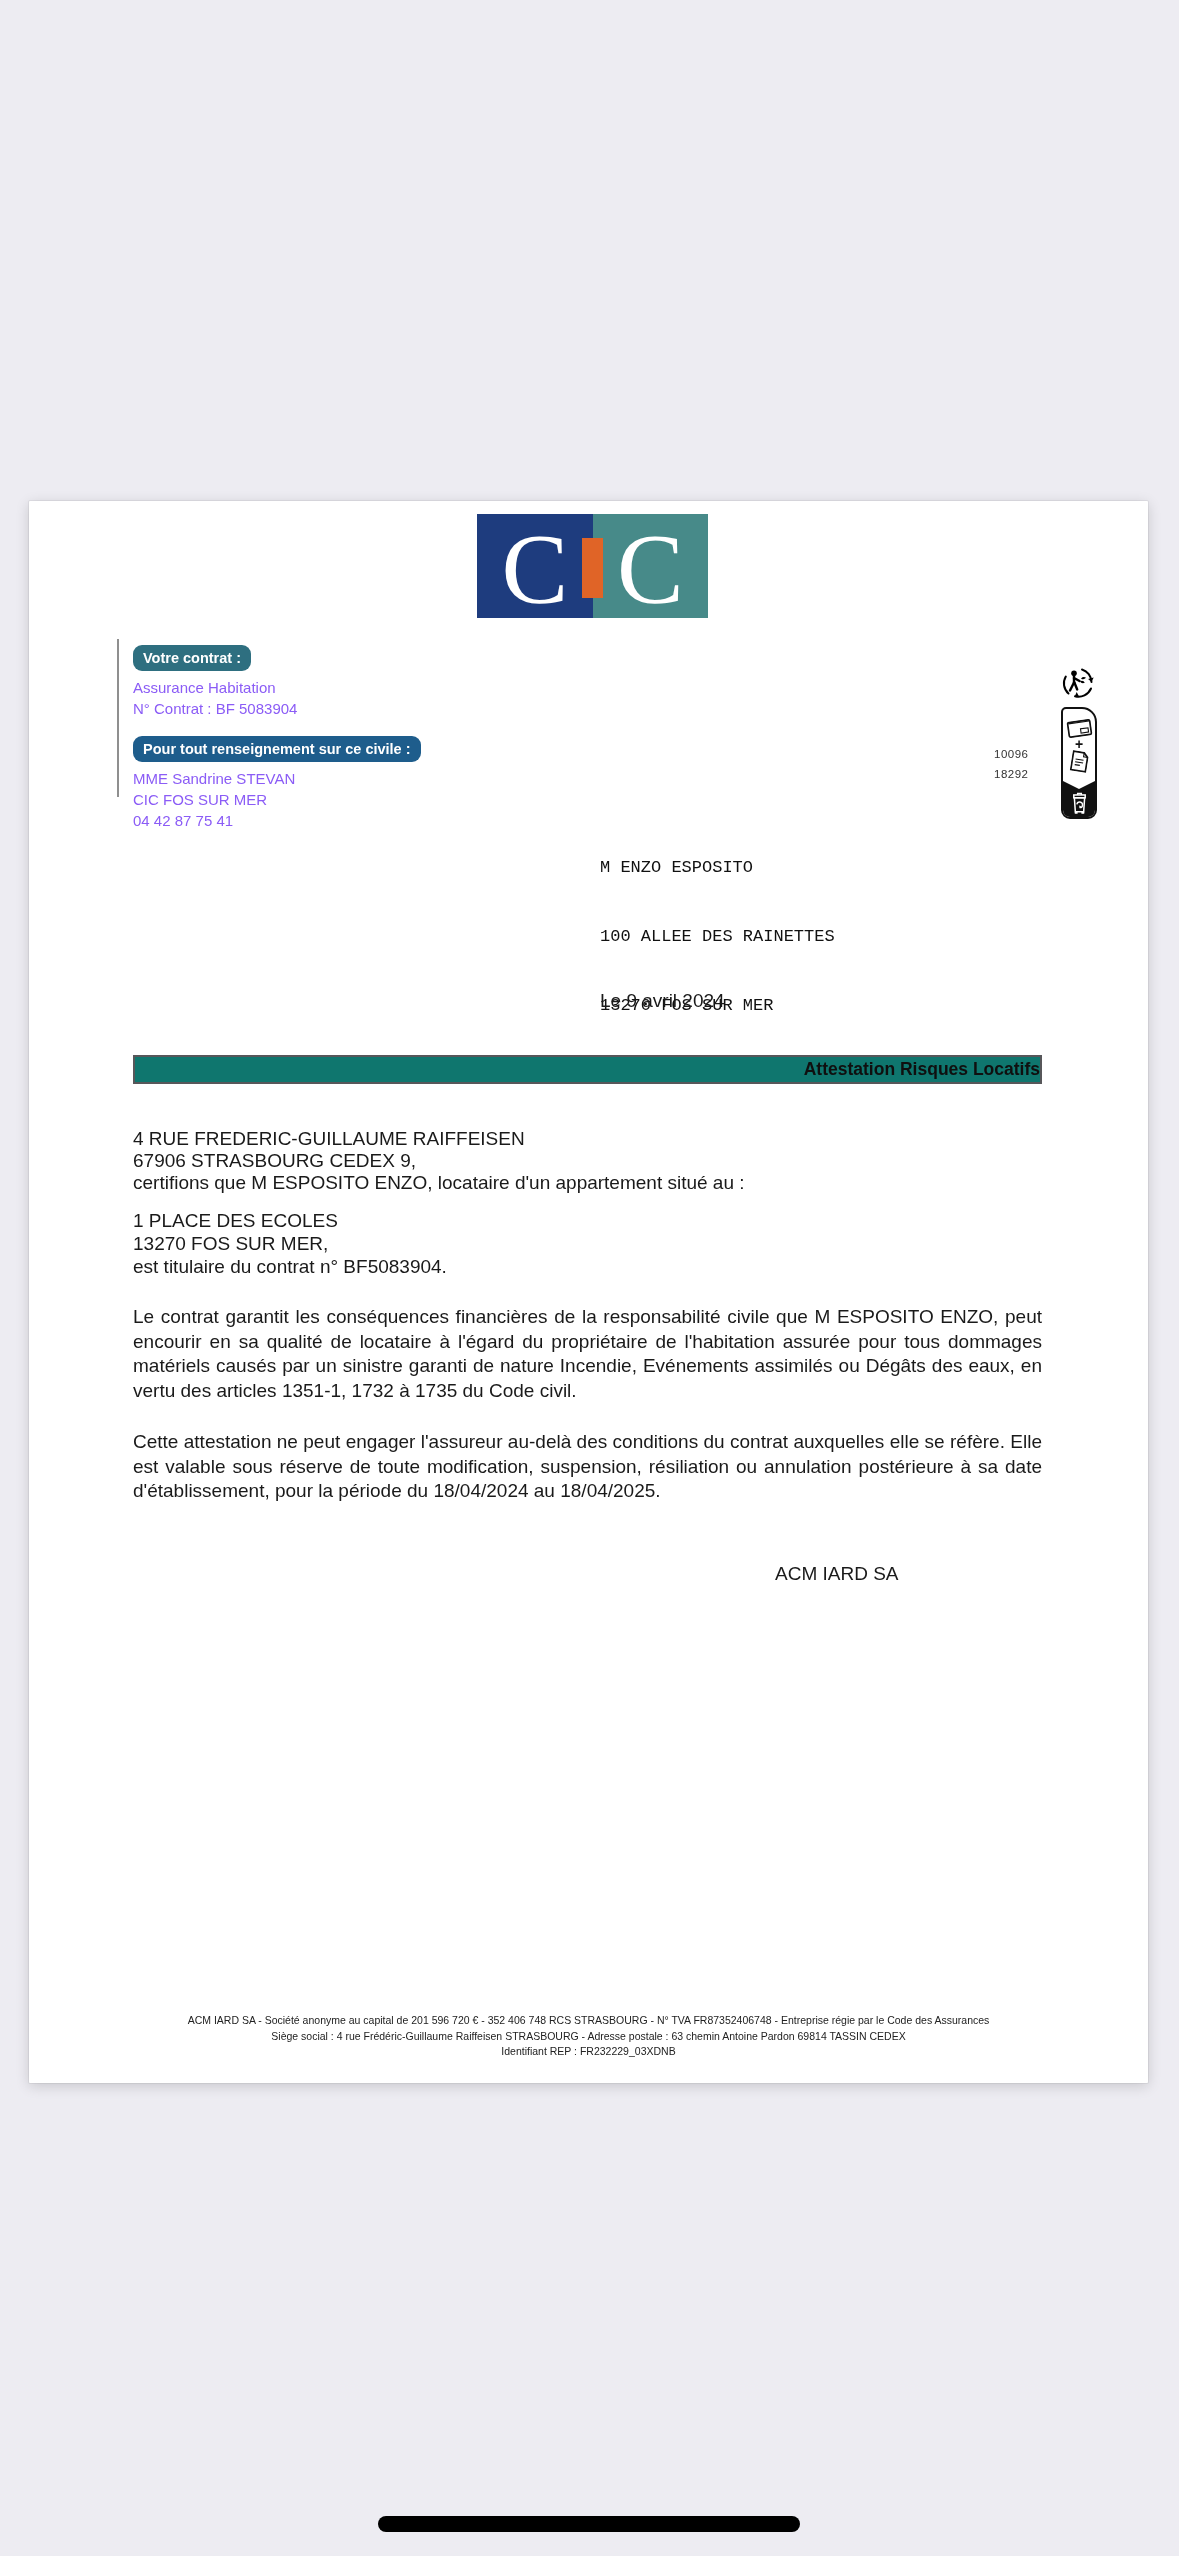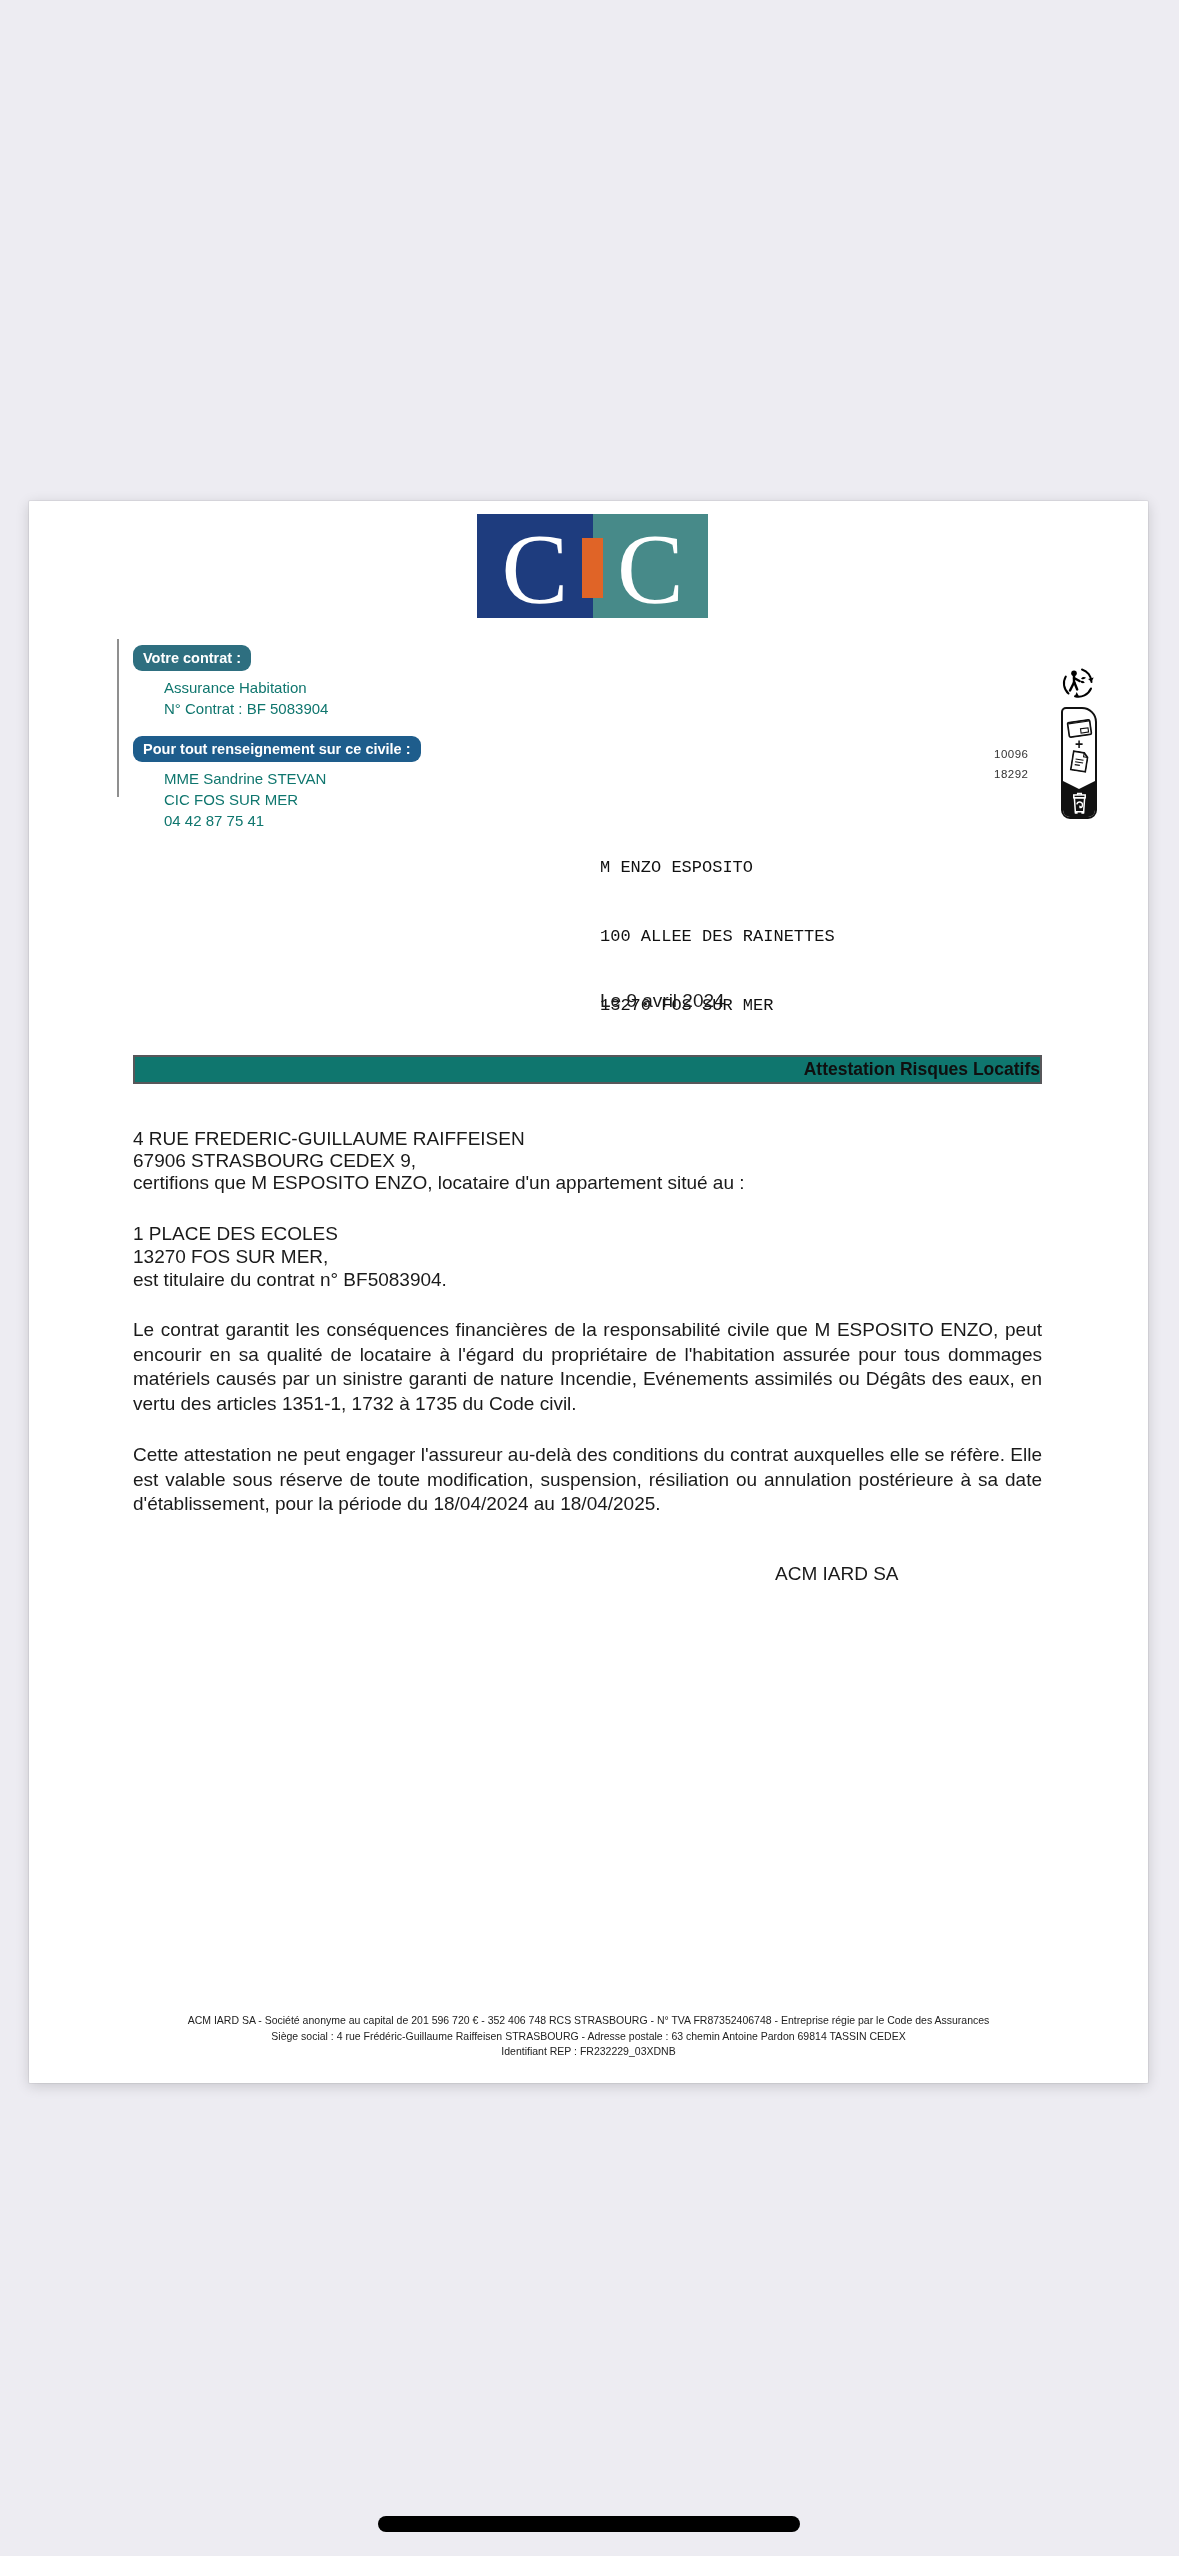--- a/index.html
+++ b/index.html
@@ -50,21 +50,21 @@
   .contract-block { position: absolute; left: 104px; top: 144px; width: 420px; }
   .badge {
     display: inline-block;
     color: #ffffff; font-weight: bold; font-size: 14.5px;
     line-height: 26px; height: 26px;
     padding: 0 10px; border-radius: 9px;
     white-space: nowrap;
   }
   .badge-contract { background: #2E6F80; border-radius: 9px; }
   .badge-contact  { background: #1E5D8C; margin-top: 17px; }
-  .info-line { font-size: 15px; line-height: 21px; color: #0f766e; margin-left: 31px; }
+  .info-line { font-size: 15px; line-height: 21px; color: #8b5cf6; }
   .contract-lines { margin-top: 6px; }
   .contact-lines  { margin-top: 6px; }
   
   .print-refs {
     position: absolute; left: 965px; top: 243px;
     font-size: 11.5px; line-height: 20px; color: #333;
     letter-spacing: 0.5px;
   }
   .triman { position: absolute; left: 1032px; top: 164px; width: 36px; height: 36px; }
   .sort-badge {
@@ -98,21 +98,21 @@
     width: 909px; height: 29px;
     background: #0f766e;
     border: 2px solid #57575A;
     text-align: right;
     font-weight: bold; font-size: 17.5px; line-height: 25px;
     color: #0f0f0f;
   }
   
   .body-col { position: absolute; left: 104px; top: 627px; width: 909px; font-size: 19px; color:#1a1a1a; }
   .body-col .intro p   { line-height: 22px; }
-  .body-col .property  { margin-top: 28px; }
+  .body-col .property  { margin-top: 15px; }
   .body-col .property p{ line-height: 23px; }
   .para-just { margin-top: 27px; line-height: 24.5px; text-align: justify; }
   .signature { position: absolute; left: 746px; top: 1062px; font-size: 19px; color:#1a1a1a; }
   
   .footer {
     position: absolute; left: 0; top: 1512px; width: 100%;
     text-align: center;
     font-size: 10.5px; line-height: 15.5px; color: #222;
   }
   

